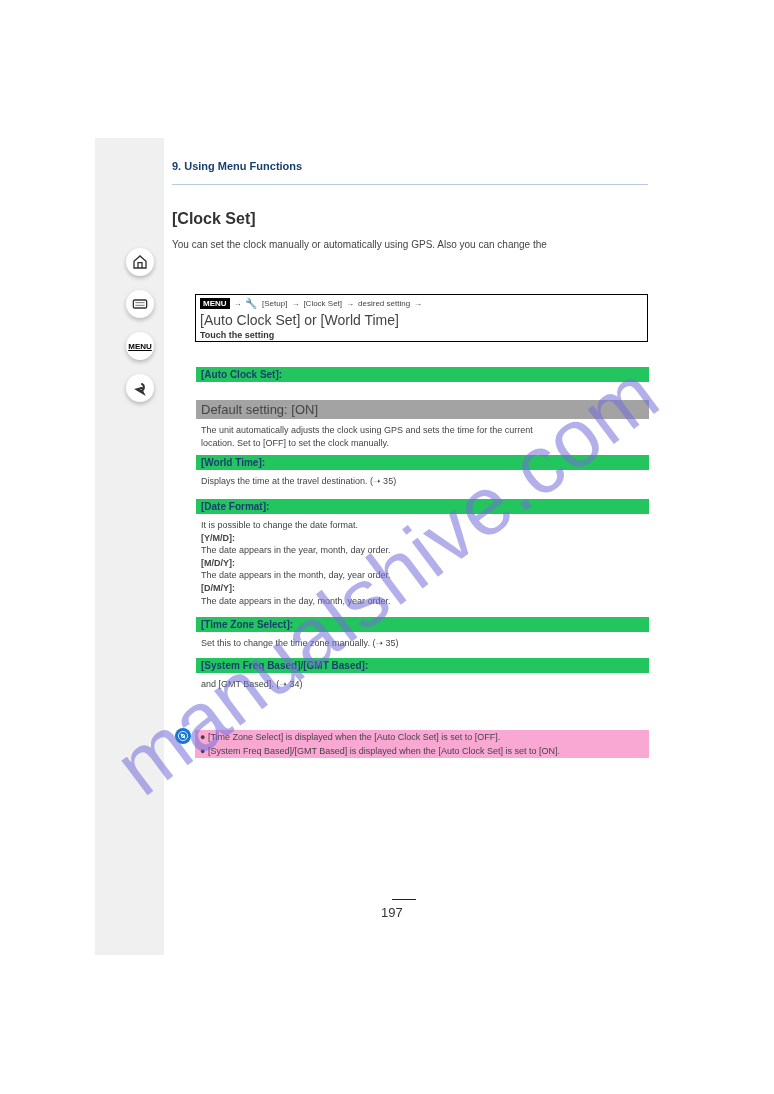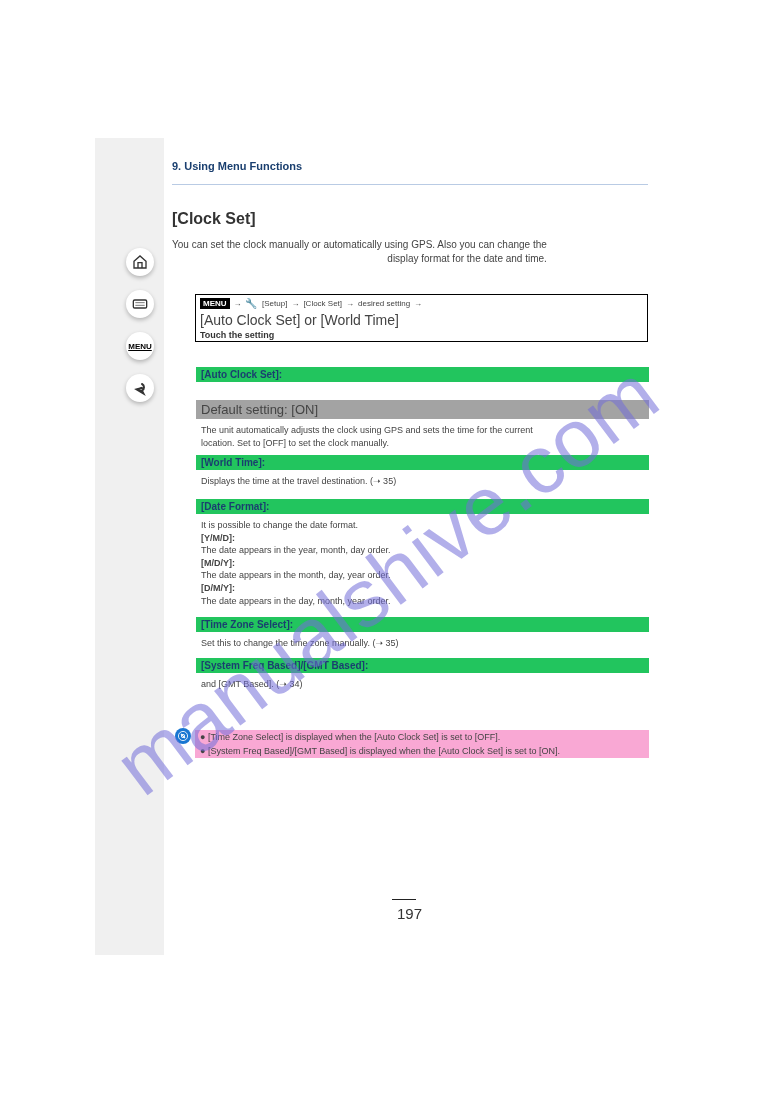--- a/index.html
+++ b/index.html
@@ -163,23 +163,23 @@
 .note-icon svg { width: 10px; height: 10px; }
 .note-band {
   background: #f9a8d4;
   margin-left: 20px;
   margin-top: -16px;
 }
 .note-line { font-size: 9px; color: #444; padding: 2px 5px; }
 
 .page-num {
   position: absolute;
-  left: 397px;
+  left: 381px;
   top: 905px;
-  font-size: 15px;
+  font-size: 13px;
   color: #333;
 }
 .page-num-rule {
   position: absolute;
   left: 392px;
   top: 899px;
   width: 24px;
   height: 1px;
   background: #222;
 }
@@ -225,21 +225,20 @@
         <path fill="#333" d="M7 14l8-4v3l-5 1 5 1v3z"></path>
       </svg>
   </div>
 
   <div class="header-title">9. Using Menu Functions</div>
   <div class="header-rule"></div>
 
   <div class="section-title">[Clock Set]</div>
   <div class="section-desc">
     <div>You can set the clock manually or automatically using GPS. Also you can change the</div>
-    <div>display format for the date and time.</div>
   </div>
 
   <div class="menu-box">
     <div class="menu-box-header">
       <span class="menu-tag">MENU</span>
       <span class="arrow">→</span>
       <span class="wrench">🔧</span>
       <span class="menu-path">[Setup]</span>
       <span class="arrow">→</span>
       <span class="menu-path">[Clock Set]</span>

